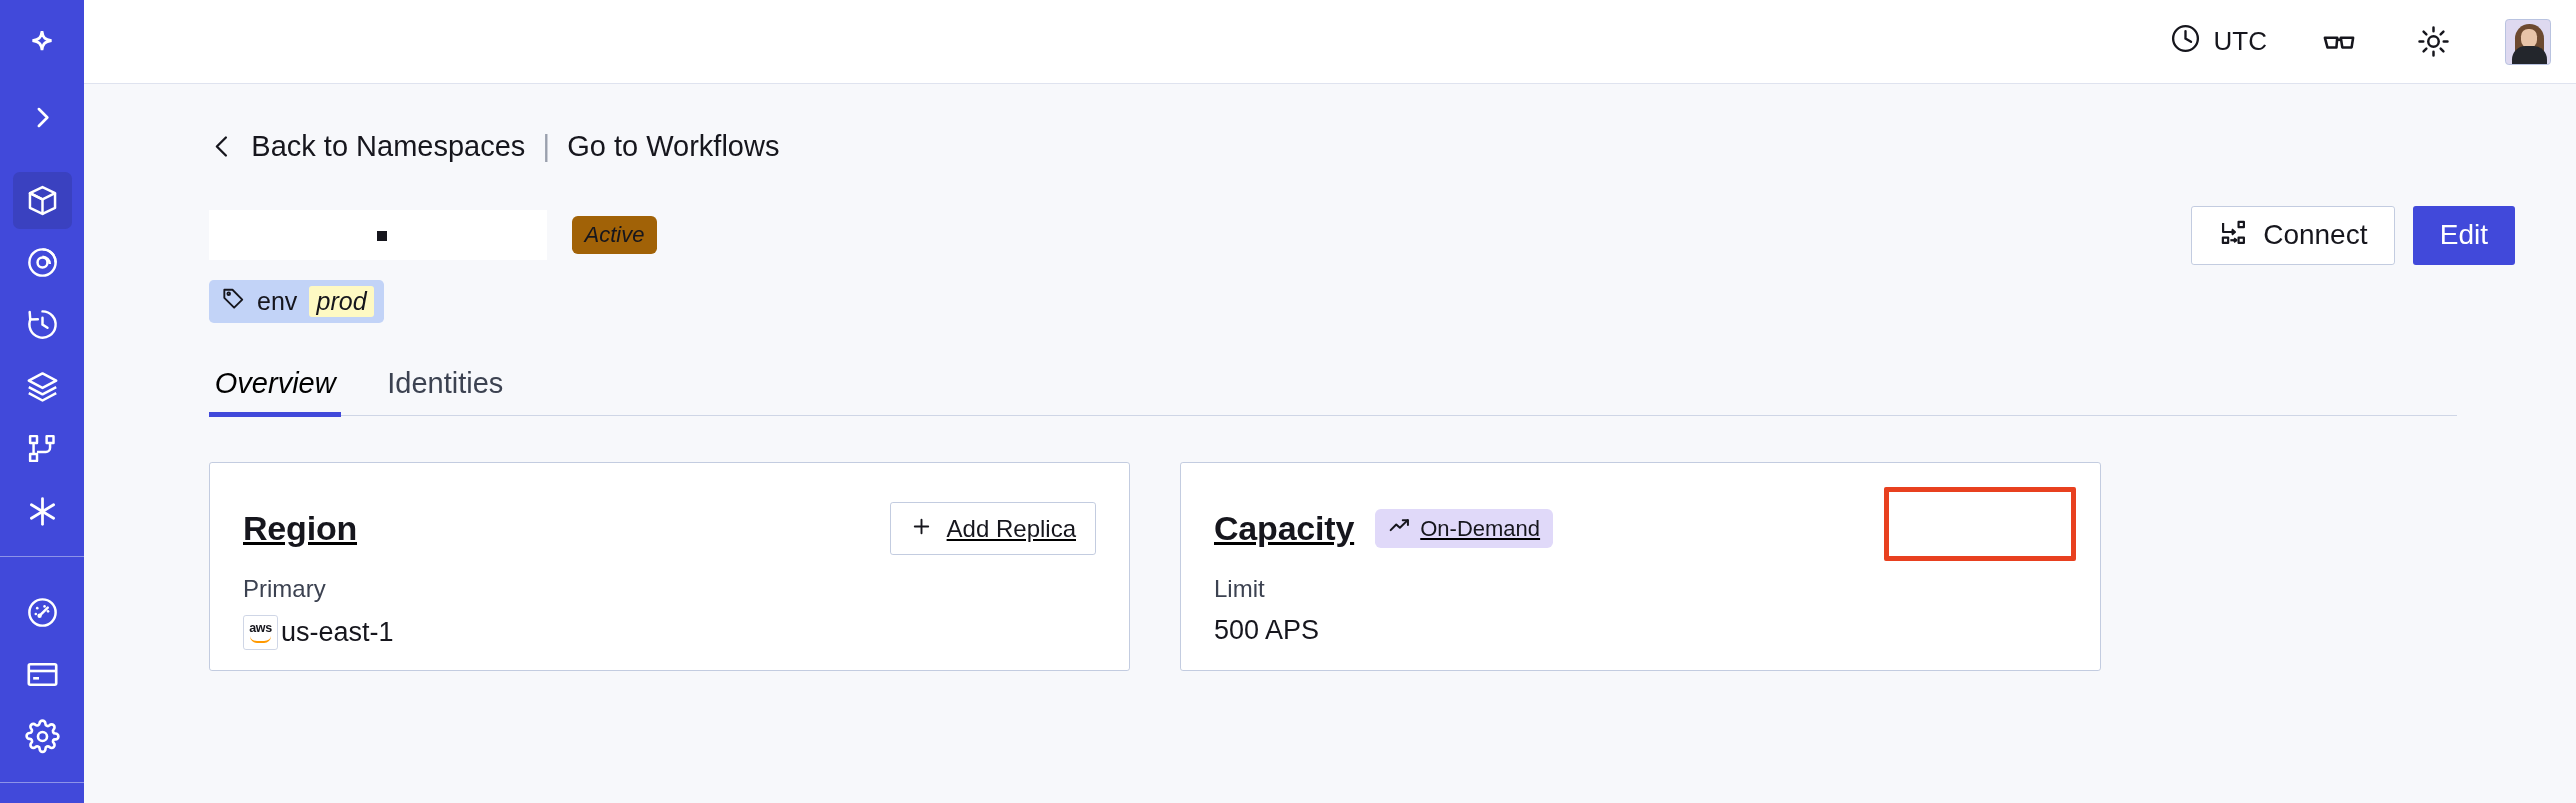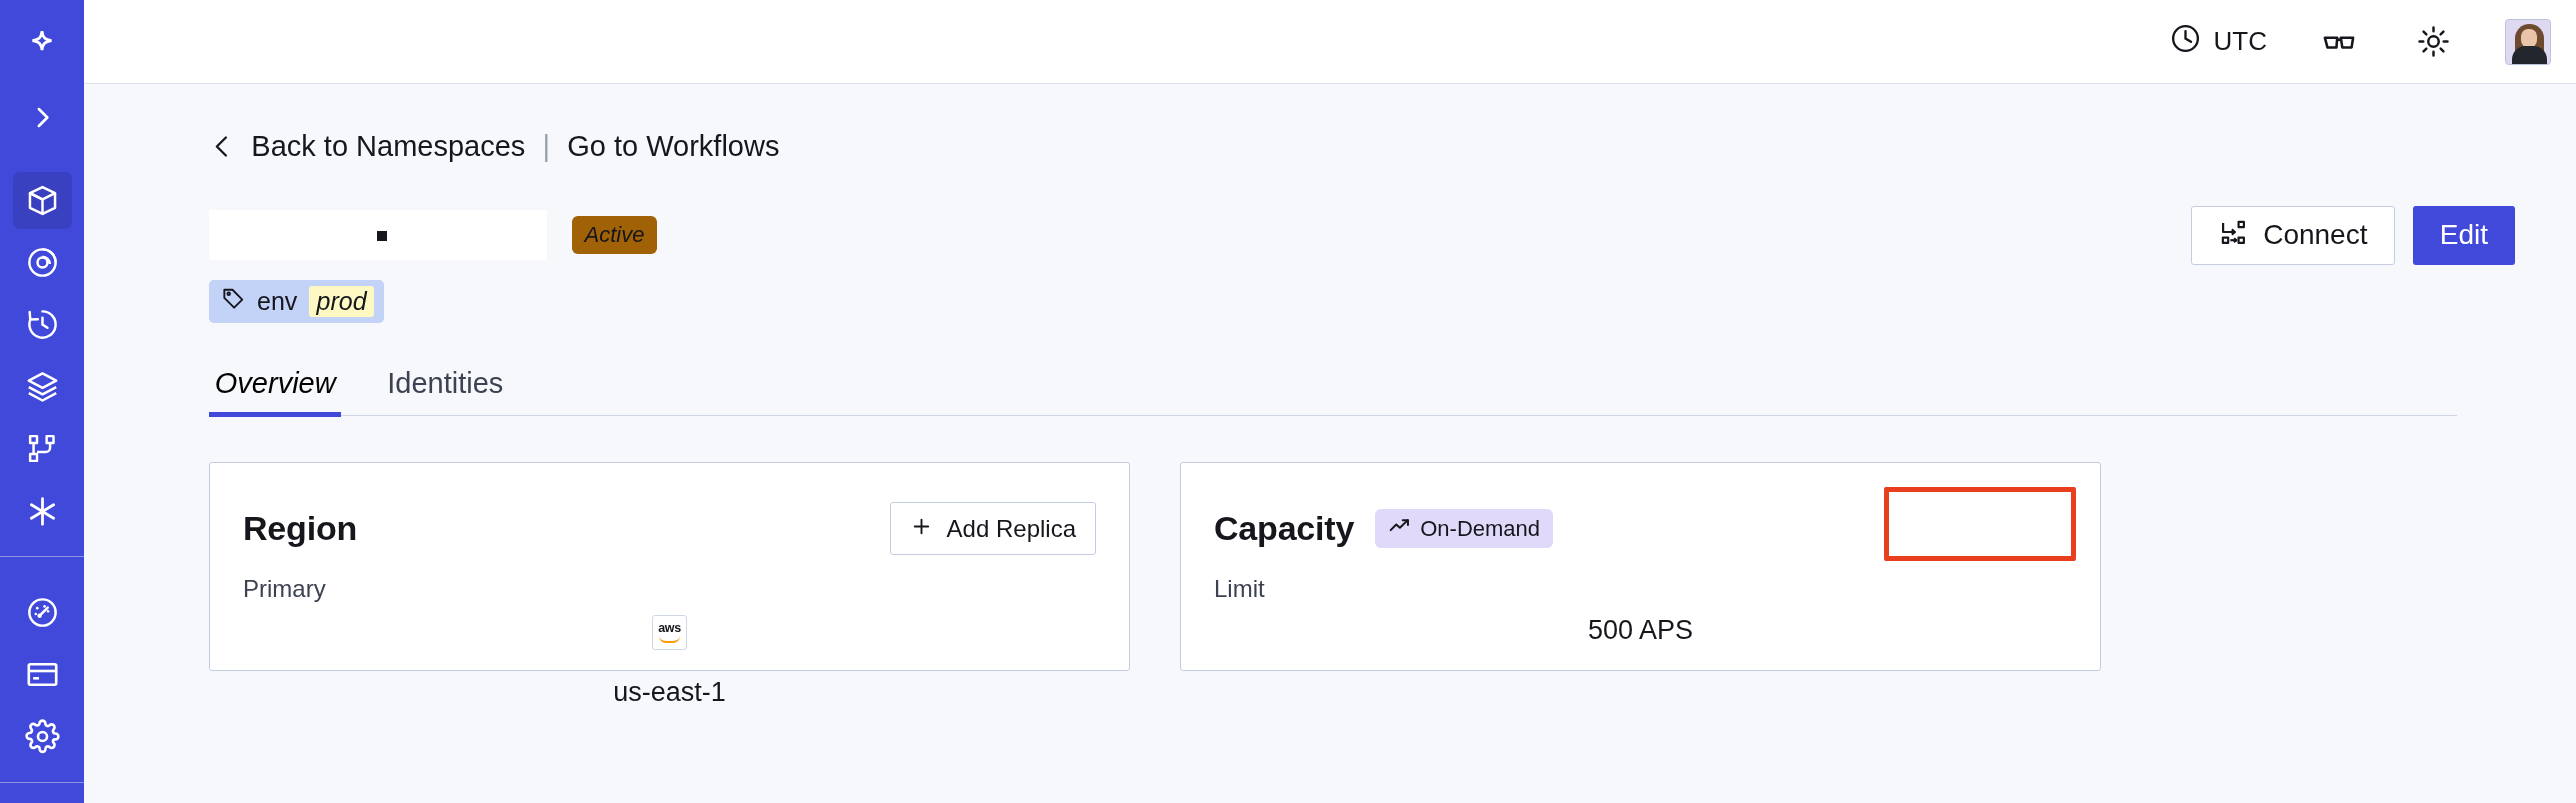--- a/index.html
+++ b/index.html
@@ -131,42 +131,42 @@
   .card {
     background: #ffffff; border: 1px solid #c3cce0; border-radius: 2.9px;
     padding: 36px 33px 33px 33px;
     height: 209px;
     flex: 0 0 auto;
     position: relative;
   }
   .card-region   { width: 921px; }
   .card-capacity { width: 921px; }
   .card-retention{ width: 307px; }
-  .card-head { display: flex; align-items: center; min-height: 59px; }
+  .card-head { display: flex; align-items: center; min-height: 59px; text-decoration: underline; }
   .card-title { font-size: 34px; color: #16161d; font-weight: 700;
                 letter-spacing: -0.2px; }
   .pill-demand {
     display: flex; align-items: center; gap: 9.6px;
     background: #e0d9f9; color: #16161d; border-radius: 5.8px;
     font-size: 22px; padding: 4.8px 12.5px; margin-left: 21px; line-height: 1.25;
   }
   .card-act { margin-left: auto; }
   .btn-sm {
     display: flex; align-items: center; gap: 13.4px;
     background: #ffffff; border: 1px solid #c3cce0; color: #16161d;
     font-size: 24px; height: 53px; padding: 0 19px; border-radius: 2.9px;
     cursor: pointer; line-height: 1;
   }
   .hl-box {
     position: absolute; border: 5.8px solid #e8401f; border-radius: 1.9px;
     pointer-events: none;
   }
   .card-sublabel { font-size: 24px; color: #3c4251; margin-top: 17.3px; }
   .card-value { font-size: 27px; color: #16161d; margin-top: 11.5px;
-                display: flex; align-items: center; gap: 27px; flex-direction: column; }
+                display: flex; align-items: center; gap: 3px; }
   .aws-logo {
     width: 35px; height: 35px; border: 1px solid #cfd6e6; border-radius: 2.9px;
     background: #fff; display: flex; flex-direction: column;
     align-items: center; justify-content: center; flex: 0 0 auto;
   }
   .aws-txt { font-size: 12.5px; font-weight: 700; color: #16161d;
              line-height: 1; letter-spacing: -0.4px; }
   .aws-smile { width: 21px; height: 6.7px; margin-top: 1.9px;
                border-bottom: 2.9px solid #f90; border-radius: 0 0 11.5px 11.5px; }
   .retention-value { font-size: 27px; color: #16161d; margin-top: 33px;

